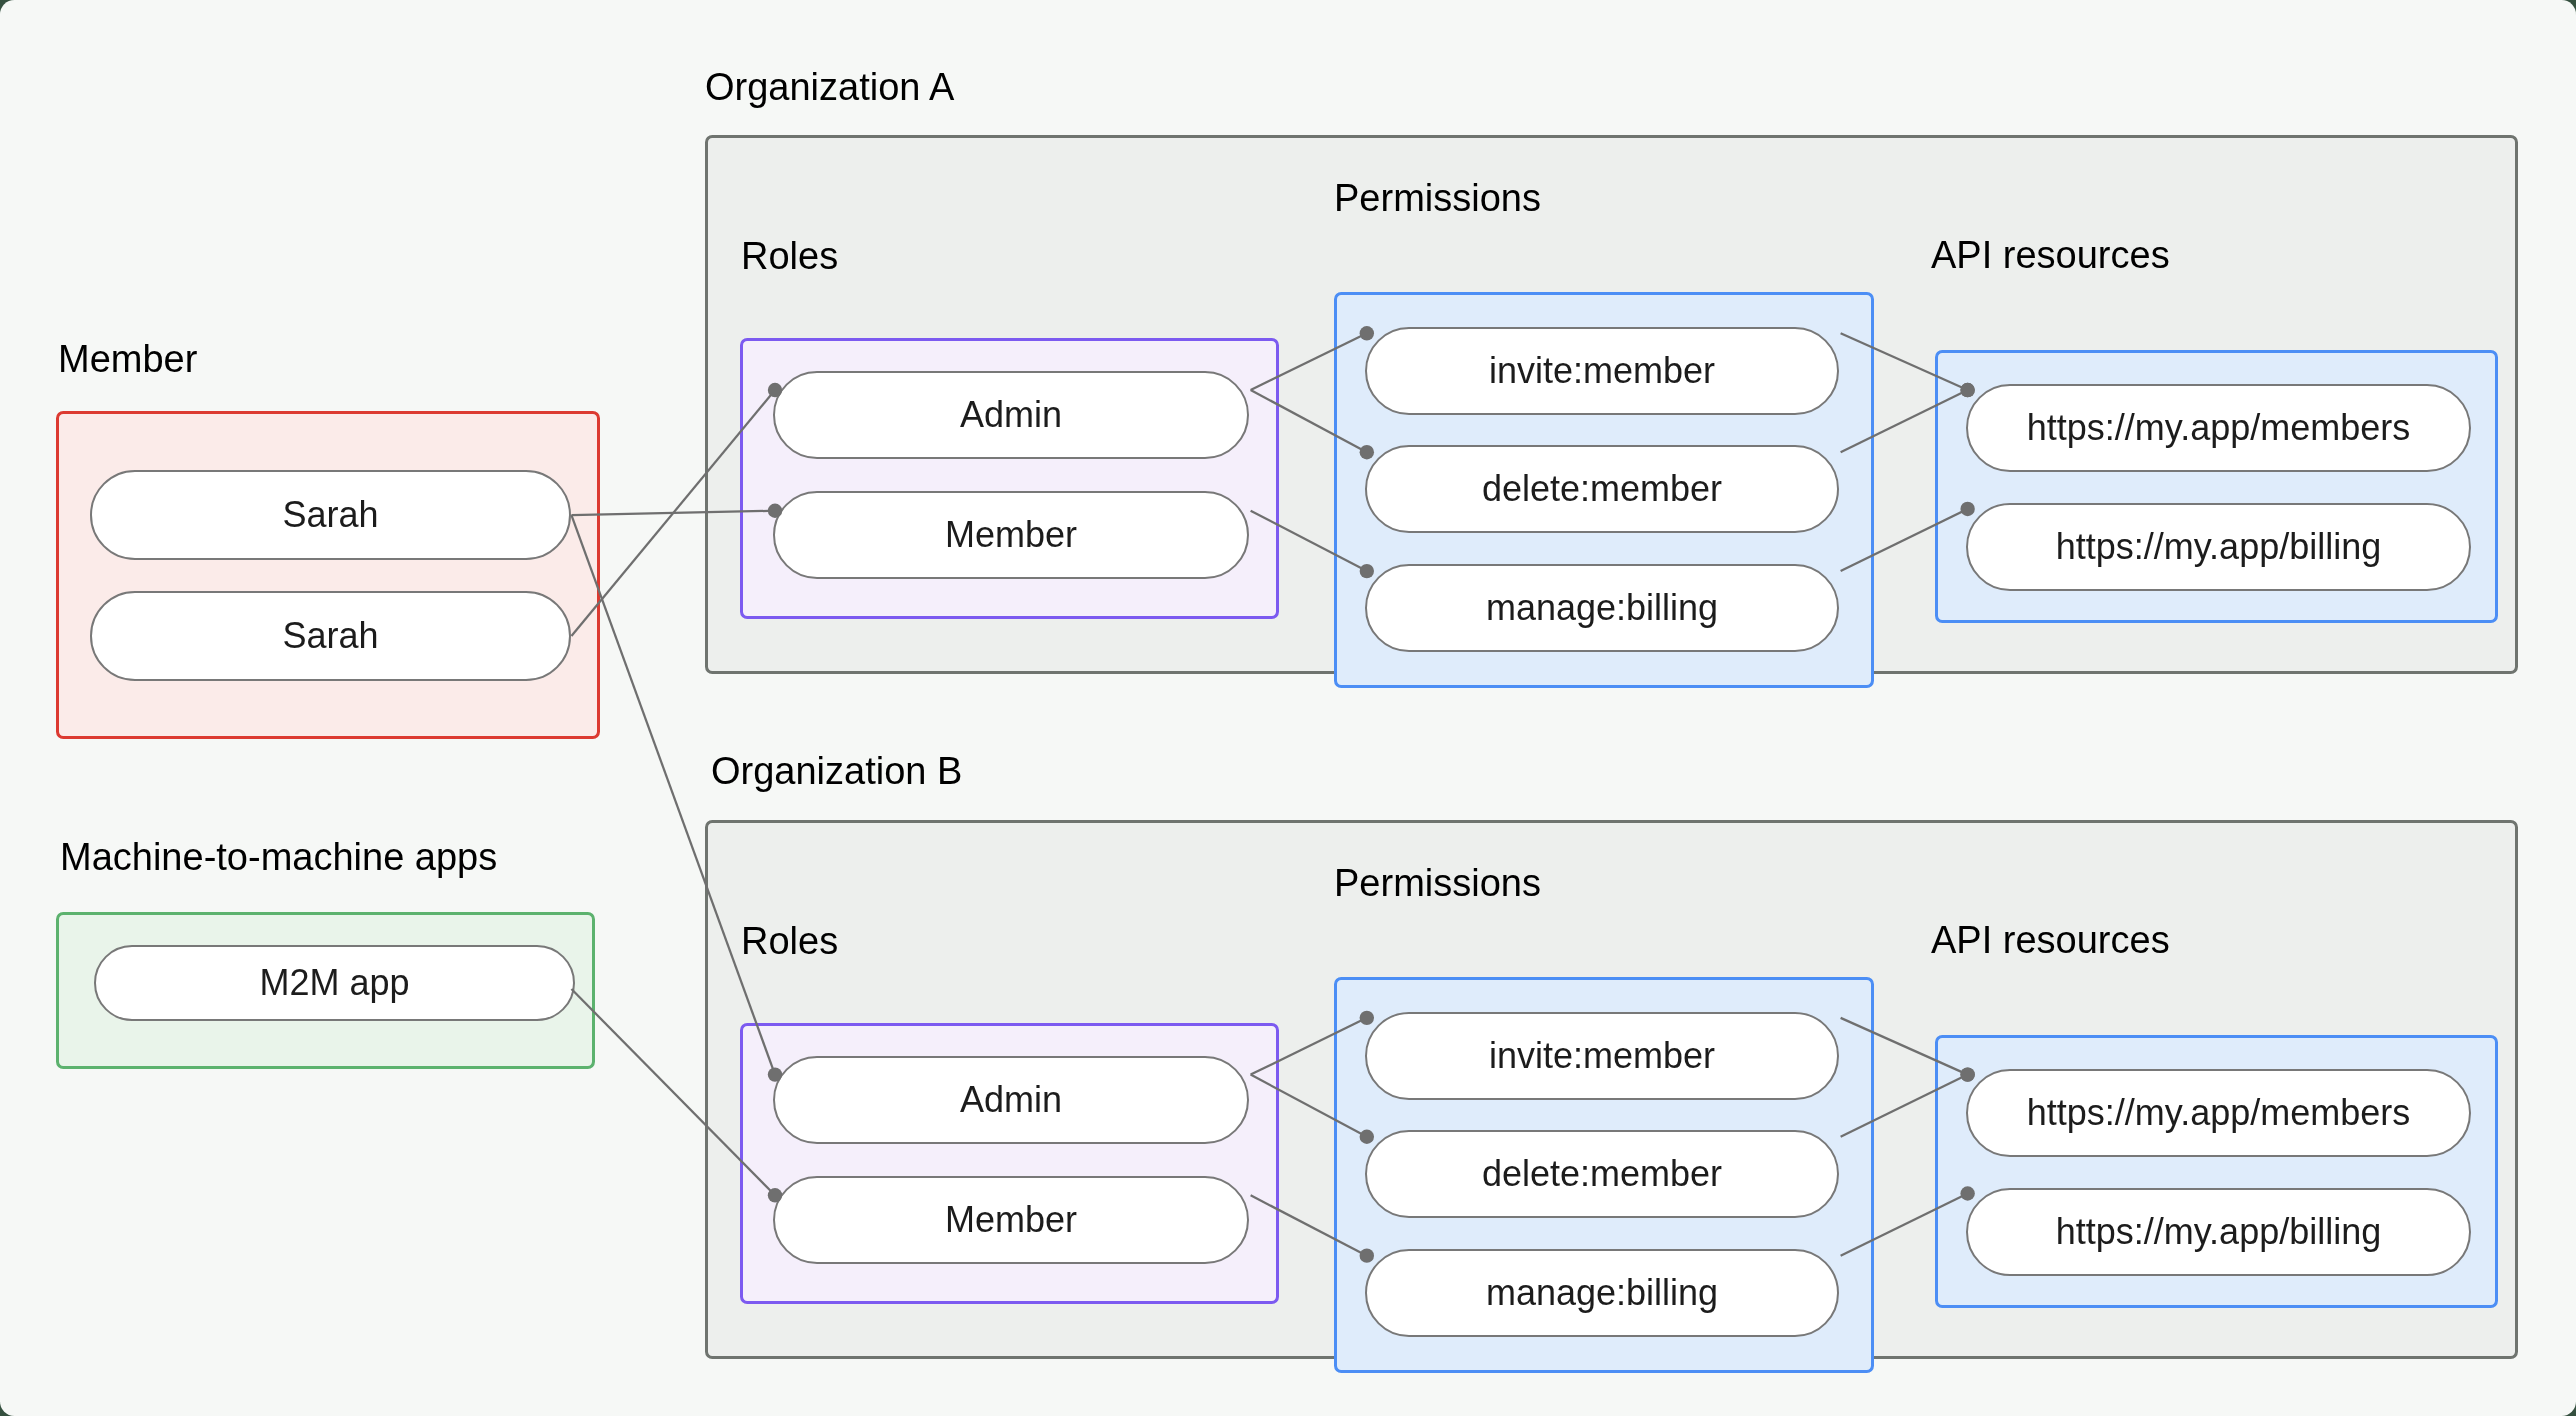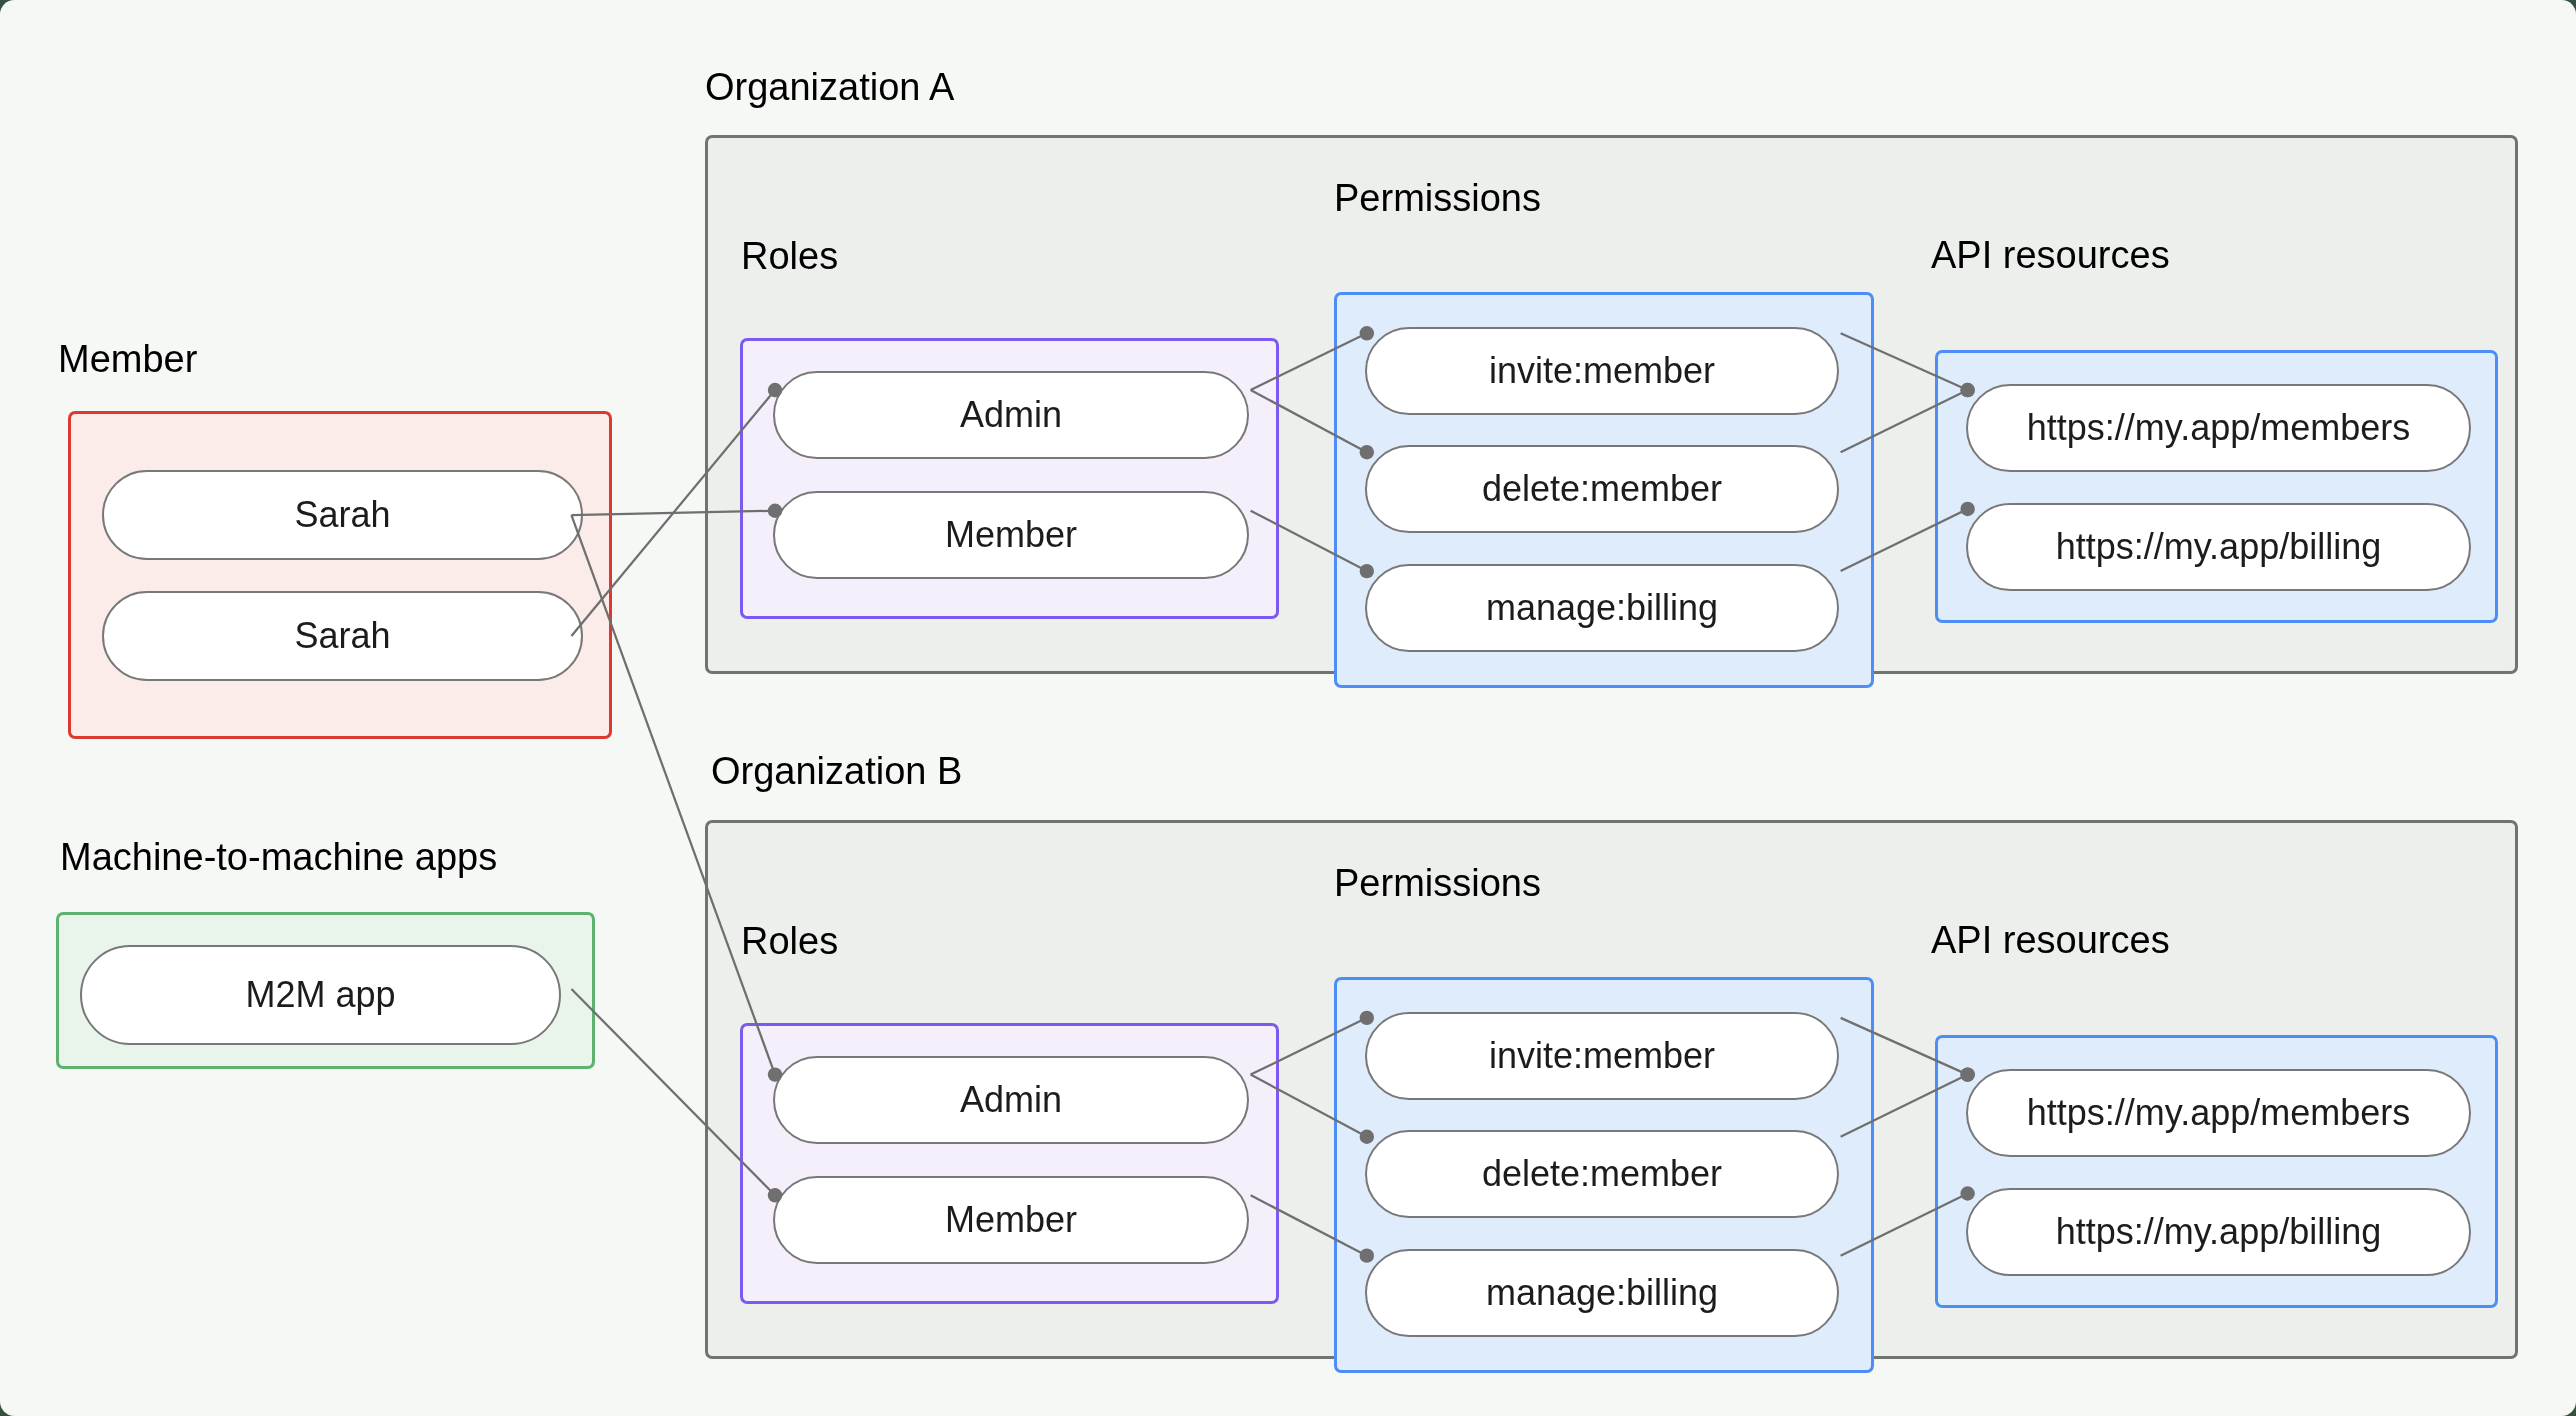--- a/index.html
+++ b/index.html
@@ -52,32 +52,32 @@
     z-index: 5;
     pointer-events: none;
   }
 </style>
 </head>
 <body>
 
 <div class="page">
 
   <div class="label" style="left:58px; top:339px;">Member</div>
-  <div class="box red" style="left:68px; top:411px; width:544px; height:328px;">
+  <div class="box red" style="left:56px; top:411px; width:544px; height:328px;">
     <div class="pill" style="left:31px; top:56px; width:481px; height:90px;">
       <span>Sarah</span>
     </div>
     <div class="pill" style="left:31px; top:177px; width:481px; height:90px;">
       <span>Sarah</span>
     </div>
   </div>
 
   <div class="label" style="left:60px; top:837px;">Machine-to-machine apps</div>
   <div class="box green" style="left:56px; top:912px; width:539px; height:157px;">
-    <div class="pill" style="left:21px; top:30px; width:481px; height:100px;">
+    <div class="pill" style="left:35px; top:30px; width:481px; height:76px;">
       <span>M2M app</span>
     </div>
   </div>
 
   <div class="label" style="left:705px; top:67px;">Organization A</div>
   <div class="box org" style="left:705px; top:135px; width:1813px; height:539px;">
 
     <div class="label" style="left:33px; top:98px;">Roles</div>
     <div class="box purple" style="left:32px; top:174px; width:539px; height:281px;">
       <div class="pill" style="left:30px; top:30px; width:476px; height:88px;">

